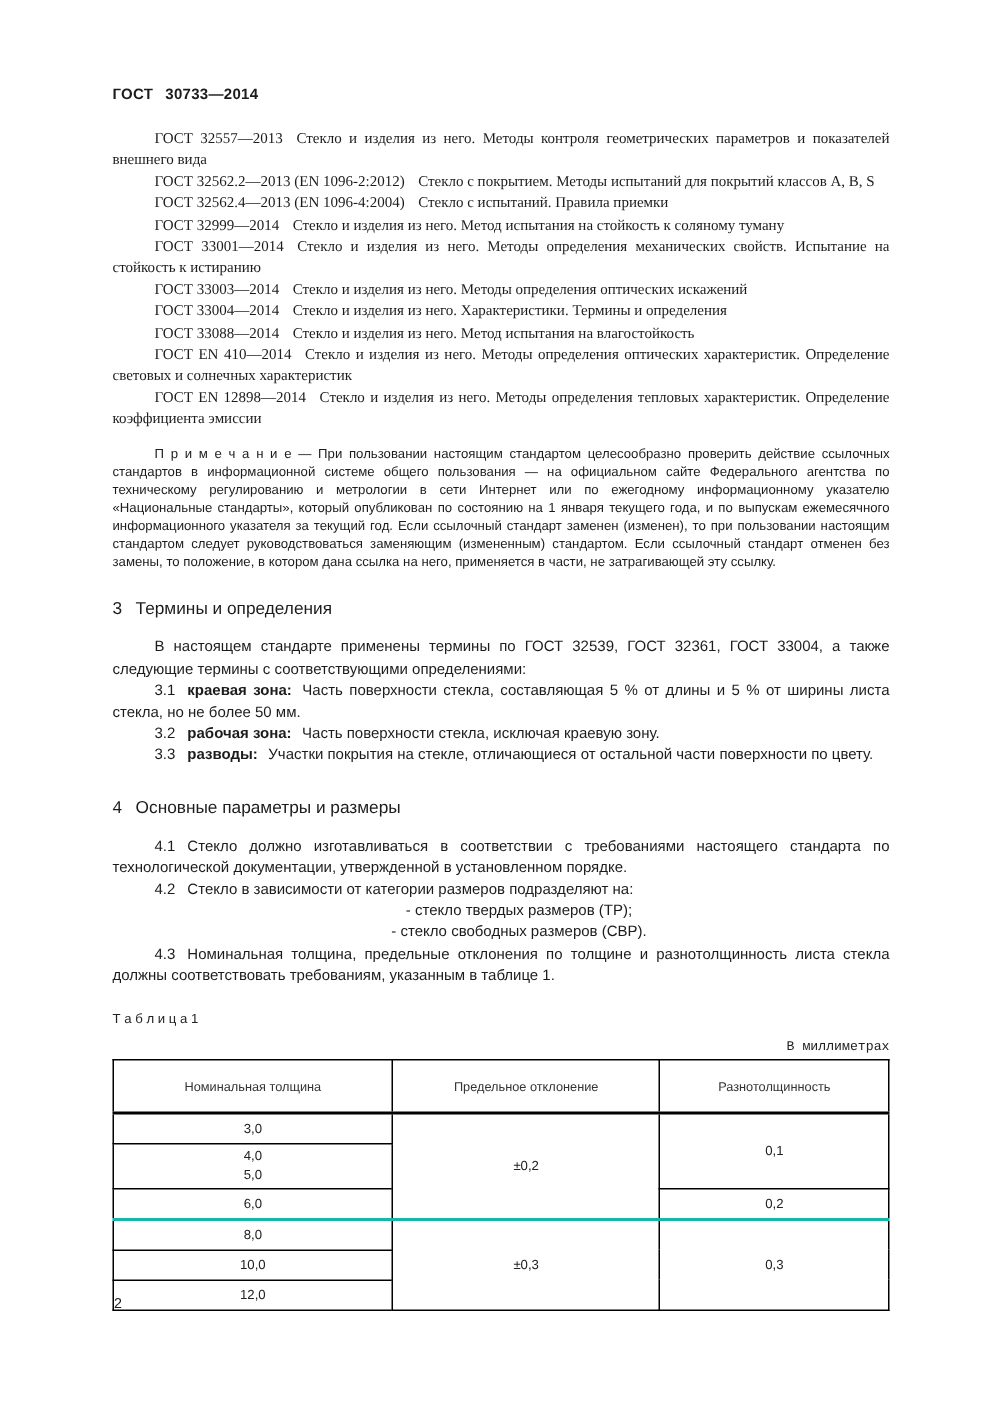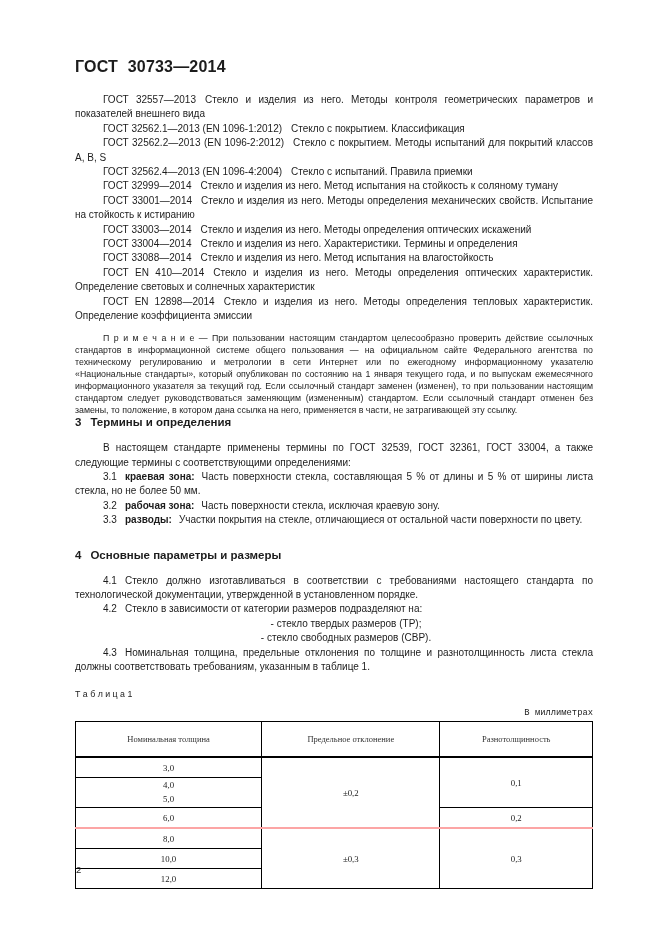--- a/index.html
+++ b/index.html
@@ -2,58 +2,57 @@
 <html lang="ru"><head>
 <meta charset="utf-8">
 <style>
   html,body{margin:0;padding:0;}
   body{
     width:661px;height:936px;background:#ffffff;position:relative;overflow:hidden;
     font-family:"Liberation Sans",sans-serif;color:#1c1c1c;
   }
   .page{position:absolute;inset:0;padding:58px 68px 0 75px;box-sizing:border-box;}
 
-  .doc-code{font-weight:bold;font-size:16px;word-spacing:5px;letter-spacing:.2px;margin:0 0 17px 0;}
+  .doc-code{font-weight:bold;font-size:10px;word-spacing:5px;letter-spacing:.2px;margin:0 0 17px 0;}
 
-  .ref-item{font-size:10px;line-height:14.4px;margin:0;text-align:justify;text-indent:28px;}
+  .ref-item{font-size:10px;line-height:14.4px;margin:0;text-align:justify;text-indent:28px;font-family:Liberation Serif, serif;}
   .ref-item .gap{display:inline-block;width:9px;}
 
   .note{font-size:8.8px;line-height:12.1px;margin:8px 0 0 0;text-align:justify;text-indent:28px;}
 
-  h2{font-size:11.5px;font-weight:bold;margin:0 0 13px 0;}
+  h2{font-size:11.5px;font-weight:normal;margin:20px 0 13px 0;}
   h2.sec4{margin-top:21px;}
   h2 .h-num{margin-right:9px;}
 
   .body-p{font-size:10px;line-height:14.4px;margin:0;text-align:justify;text-indent:28px;}
   .body-p .p-num{margin-right:8px;}
   .body-p .def{margin-left:7px;}
   .list-item{text-align:center;text-indent:24px;}
 
   .tbl-caption{font-size:8.8px;margin:15px 0 0 0;color:#222;}
   .tbl-units{font-size:8.8px;text-align:right;margin:9px 0 3px 0;color:#222;font-family:Liberation Mono, monospace;}
 
-  table{width:100%;border-collapse:collapse;table-layout:fixed;font-family:Liberation Serif, serif;}
+  table{width:100%;border-collapse:collapse;table-layout:fixed;}
   th,td{border:1px solid #000;text-align:center;vertical-align:middle;}
   th{font-size:8.5px;font-weight:normal;color:#333;height:30px;padding:2px 6px;border-bottom:2px solid #000;}
   td{font-size:8.8px;color:#222;height:17px;padding:1px 4px;text-align:center;}
-  tr.group-start td{border-top:2px solid #fca5a5;}
+  tr.group-start td{border-top:2px solid #14b8a6;}
   td.two-line div{line-height:13.5px;}
 
   .page-num{position:absolute;left:76px;top:864px;font-size:9.5px;color:#1c1c1c;}
 </style>
 </head>
 <body>
 
 <div class="page">
 
   <p class="doc-code">ГОСТ 30733—2014</p>
 
   <div>
     <p class="ref-item"><span>ГОСТ 32557—2013</span><span class="gap"></span><span>Стекло и изделия из него. Методы контроля геометрических параметров и показателей внешнего вида</span></p>
-    <p class="ref-item"><span>ГОСТ 32562.1—2013 (EN 1096-1:2012)</span><span class="gap"></span><span>Стекло с покрытием. Классификация</span></p>
     <p class="ref-item"><span>ГОСТ 32562.2—2013 (EN 1096-2:2012)</span><span class="gap"></span><span>Стекло с покрытием. Методы испытаний для покрытий классов А, В, S</span></p>
     <p class="ref-item"><span>ГОСТ 32562.4—2013 (EN 1096-4:2004)</span><span class="gap"></span><span>Стекло с испытаний. Правила приемки</span></p>
     <p class="ref-item"><span>ГОСТ 32999—2014</span><span class="gap"></span><span>Стекло и изделия из него. Метод испытания на стойкость к соляному туману</span></p>
     <p class="ref-item"><span>ГОСТ 33001—2014</span><span class="gap"></span><span>Стекло и изделия из него. Методы определения механических свойств. Испытание на стойкость к истиранию</span></p>
     <p class="ref-item"><span>ГОСТ 33003—2014</span><span class="gap"></span><span>Стекло и изделия из него. Методы определения оптических искажений</span></p>
     <p class="ref-item"><span>ГОСТ 33004—2014</span><span class="gap"></span><span>Стекло и изделия из него. Характеристики. Термины и определения</span></p>
     <p class="ref-item"><span>ГОСТ 33088—2014</span><span class="gap"></span><span>Стекло и изделия из него. Метод испытания на влагостойкость</span></p>
     <p class="ref-item"><span>ГОСТ EN 410—2014</span><span class="gap"></span><span>Стекло и изделия из него. Методы определения оптических характеристик. Определение световых и солнечных характеристик</span></p>
     <p class="ref-item"><span>ГОСТ EN 12898—2014</span><span class="gap"></span><span>Стекло и изделия из него. Методы определения тепловых характеристик. Определение коэффициента эмиссии</span></p>
   </div>

